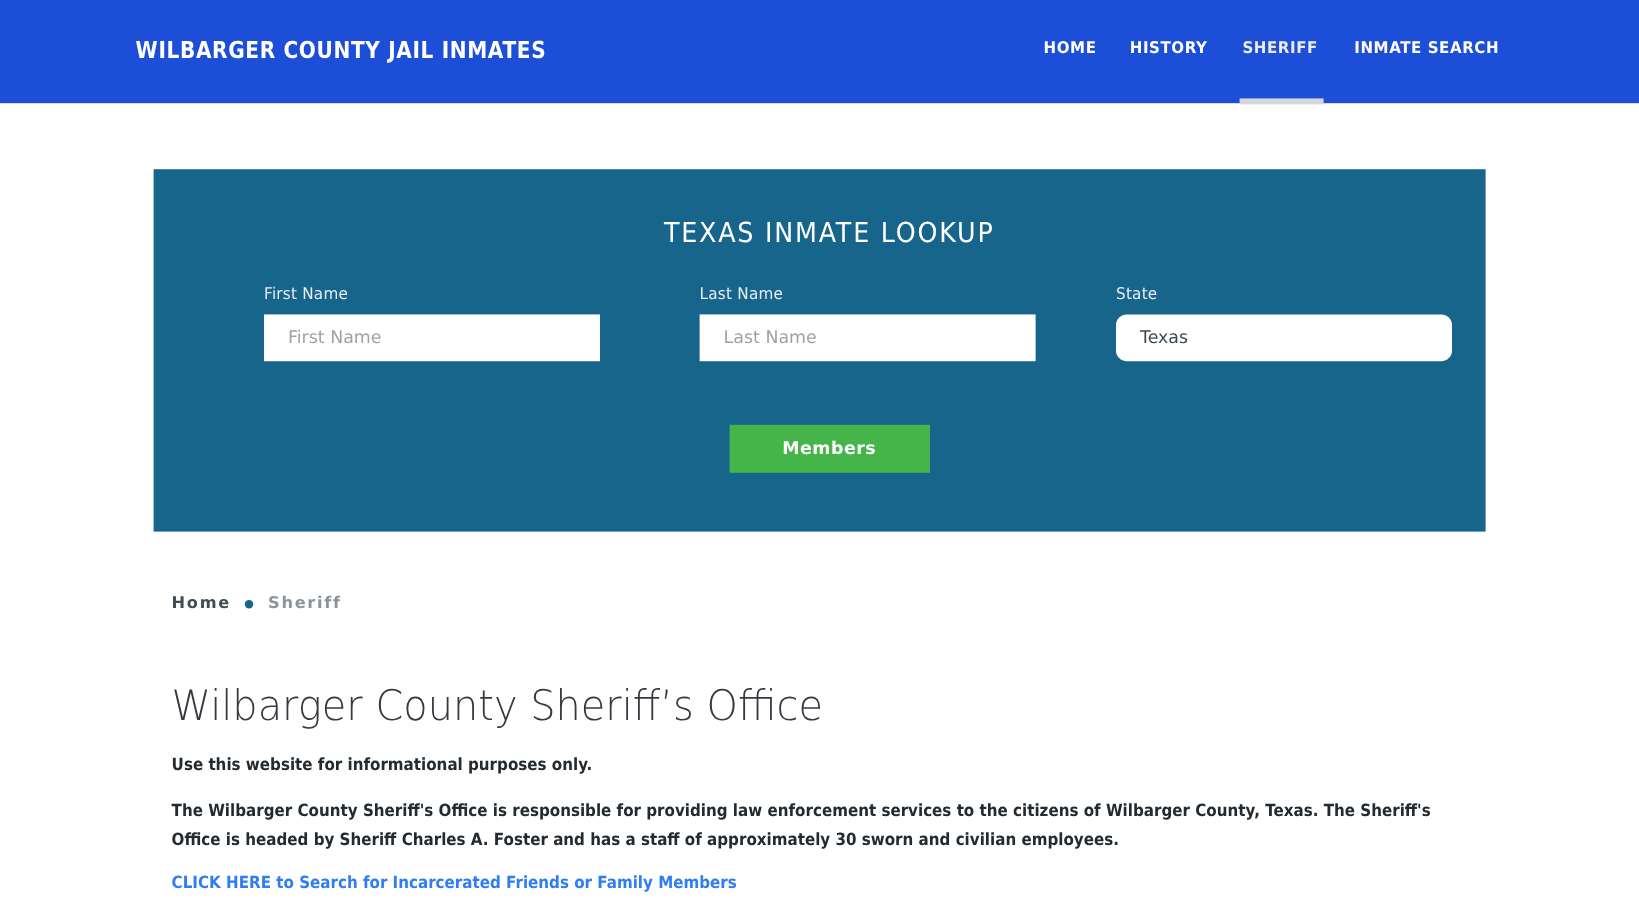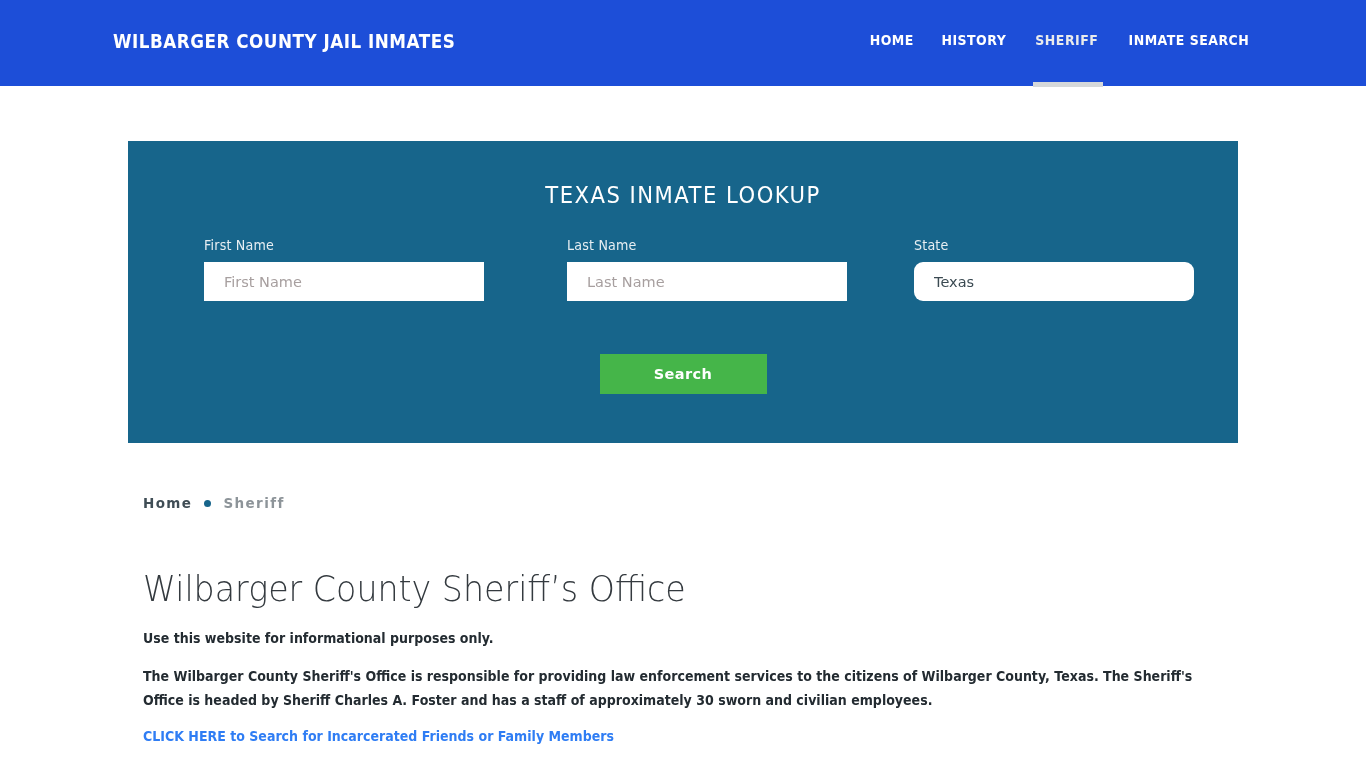--- a/index.html
+++ b/index.html
@@ -77,20 +77,21 @@
   }
 
   
   .search-panel {
     position: absolute;
     left: 128px;
     top: 141px;
     width: 1110px;
     height: 302px;
     background: #17658b;
+    padding-left: 16px;
   }
 
   .panel-title {
     text-align: center;
     margin-top: 41px;
     font-family: "DejaVu Sans", sans-serif;
     font-size: 23px;
     font-weight: 400;
     letter-spacing: 1.6px;
     color: #ffffff;
@@ -275,21 +276,21 @@
     <div class="field field-st">
       <div class="field-label">State</div>
       <select class="field-input">
         <option>Texas</option>
       </select>
     </div>
 
   </div>
 
   <div class="search-btn-wrap">
-    <button class="search-btn">Search</button>
+    <button class="search-btn">Members</button>
   </div>
 
 </section>
 
 <main class="content">
 
   <div class="breadcrumb">
     <a class="crumb-home">Home</a>
     <span class="crumb-dot"></span>
     <span class="crumb-current">Sheriff</span>

